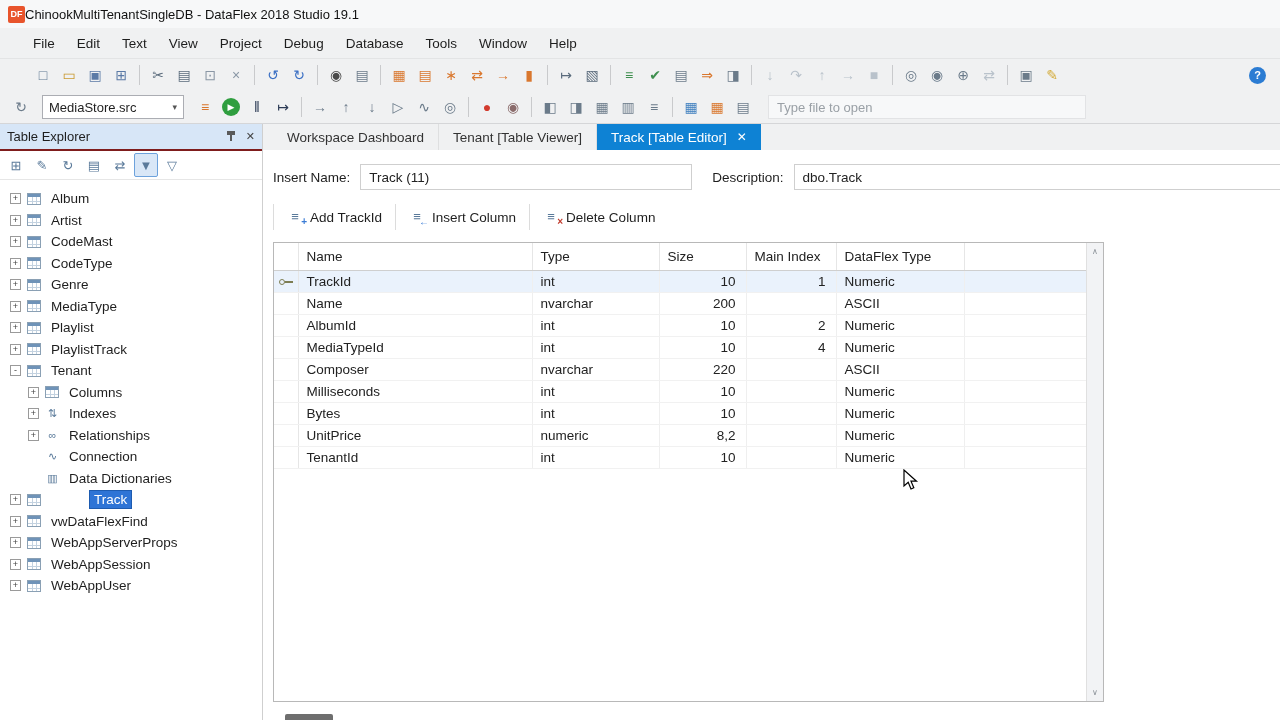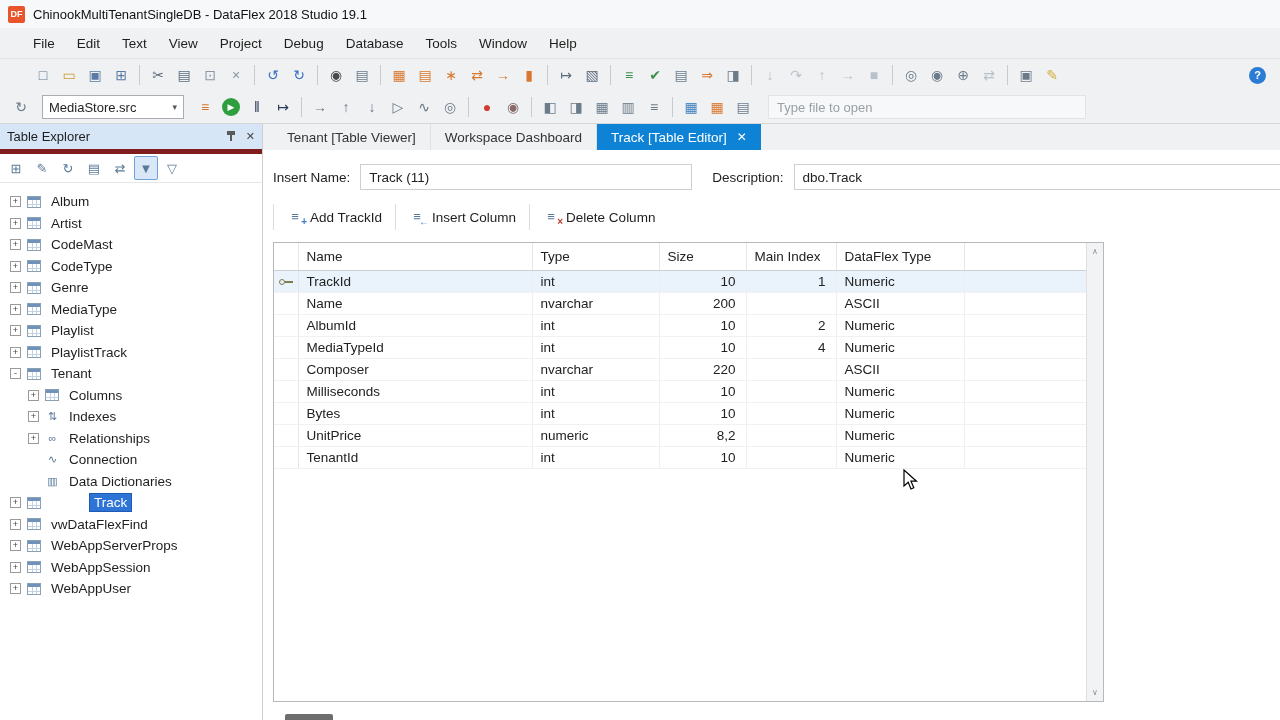--- a/index.html
+++ b/index.html
@@ -1,20 +1,20 @@
 <!DOCTYPE html>
 <html><head>
 <meta charset="utf-8">
 <style>
   html,body{margin:0;padding:0;background:#888;}
   .screen{position:relative;width:1280px;height:720px;background:#fff;overflow:hidden;
     font-family:"Liberation Sans",sans-serif;font-size:13px;color:#1e1e1e;}
 
   
-  .titlebar{height:28px;background:#f7f8f9;display:flex;align-items:center;gap:8px;padding-left:8px;}
+  .titlebar{height:28px;background:#f7f8f9;display:flex;align-items:center;gap:0;padding-left:8px;}
   .logo{width:17px;height:17px;background:#e8542c;color:#fff;font-weight:bold;font-size:9px;
     display:flex;align-items:center;justify-content:center;border-radius:2px;flex:none;}
   .title-text{font-size:13px;color:#111;}
 
   
   .menubar{height:30px;background:#f0f1f2;display:flex;align-items:center;padding-left:22px;}
   .menu-item{padding:5px 11px;font-size:13.5px;cursor:default;}
 
   
   .toolbar{height:32px;background:#f0f1f2;display:flex;align-items:center;}
@@ -30,21 +30,21 @@
   .combo{width:128px;height:22px;background:#fff;border:1px solid #abadb3;display:flex;
     align-items:center;justify-content:space-between;padding:0 6px;margin:0 8px;font-size:13px;}
   .combo .arrow{font-size:9px;color:#555;}
   .openbox{width:300px;height:22px;background:#f7f8f9;border:1px solid #e2e3e5;margin-left:12px;
     padding:0 8px;font-family:"Liberation Sans",sans-serif;font-size:13px;color:#444;}
   .openbox::placeholder{color:#9aa0a6;}
 
   
   .body{display:flex;height:598px;border-top:1px solid #d5d6d8;background:#fff;}
   .left{width:262px;flex:none;border-right:1px solid #cfcfcf;display:flex;flex-direction:column;background:#fff;}
-  .panel-header{height:25px;background:#d7e6f7;border-bottom:5px solid #7f1d1d;display:flex;
+  .panel-header{height:25px;background:#d7e6f7;border-bottom:2px solid #7f1d1d;display:flex;
     align-items:center;padding:0 7px;flex:none;}
   .ph-title{flex:1;font-size:13px;color:#1e1e1e;}
   .pin{width:10px;height:13px;position:relative;margin-right:10px;cursor:default;}
   .pin::before{content:"";position:absolute;left:1px;top:1px;width:8px;height:4px;background:#5a5a5a;}
   .pin::after{content:"";position:absolute;left:4px;top:5px;width:2px;height:6px;background:#5a5a5a;}
   .pclose{font-size:11px;color:#444;cursor:default;}
   .panel-tools{height:28px;display:flex;align-items:center;padding:0 4px;gap:2px;
     border-bottom:1px solid #e6e6e6;flex:none;}
   .ptool{width:22px;height:22px;display:flex;align-items:center;justify-content:center;
     font-size:13px;color:#5a7a9a;border:1px solid transparent;border-radius:2px;}
@@ -338,24 +338,24 @@
             <span class="exp">+</span>
             <span class="tbicon"></span>
             <span class="tree-label">WebAppUser</span>
           </div>
         </div>
     </div>
 
     <div class="main">
       <div class="tabstrip" id="tabstrip">
           <div class="tab">
+            <span class="tab-label">Workspace Dashboard</span>
+          </div>
+          <div class="tab">
             <span class="tab-label">Tenant [Table Viewer]</span>
-          </div>
-          <div class="tab">
-            <span class="tab-label">Workspace Dashboard</span>
           </div>
           <div class="tab active">
             <span class="tab-label">Track [Table Editor]</span>
             <span class="close">✕</span>
           </div>
         </div>
 
       <div class="editor">
         <div class="fields">
           <span class="field-label">Insert Name:</span>

